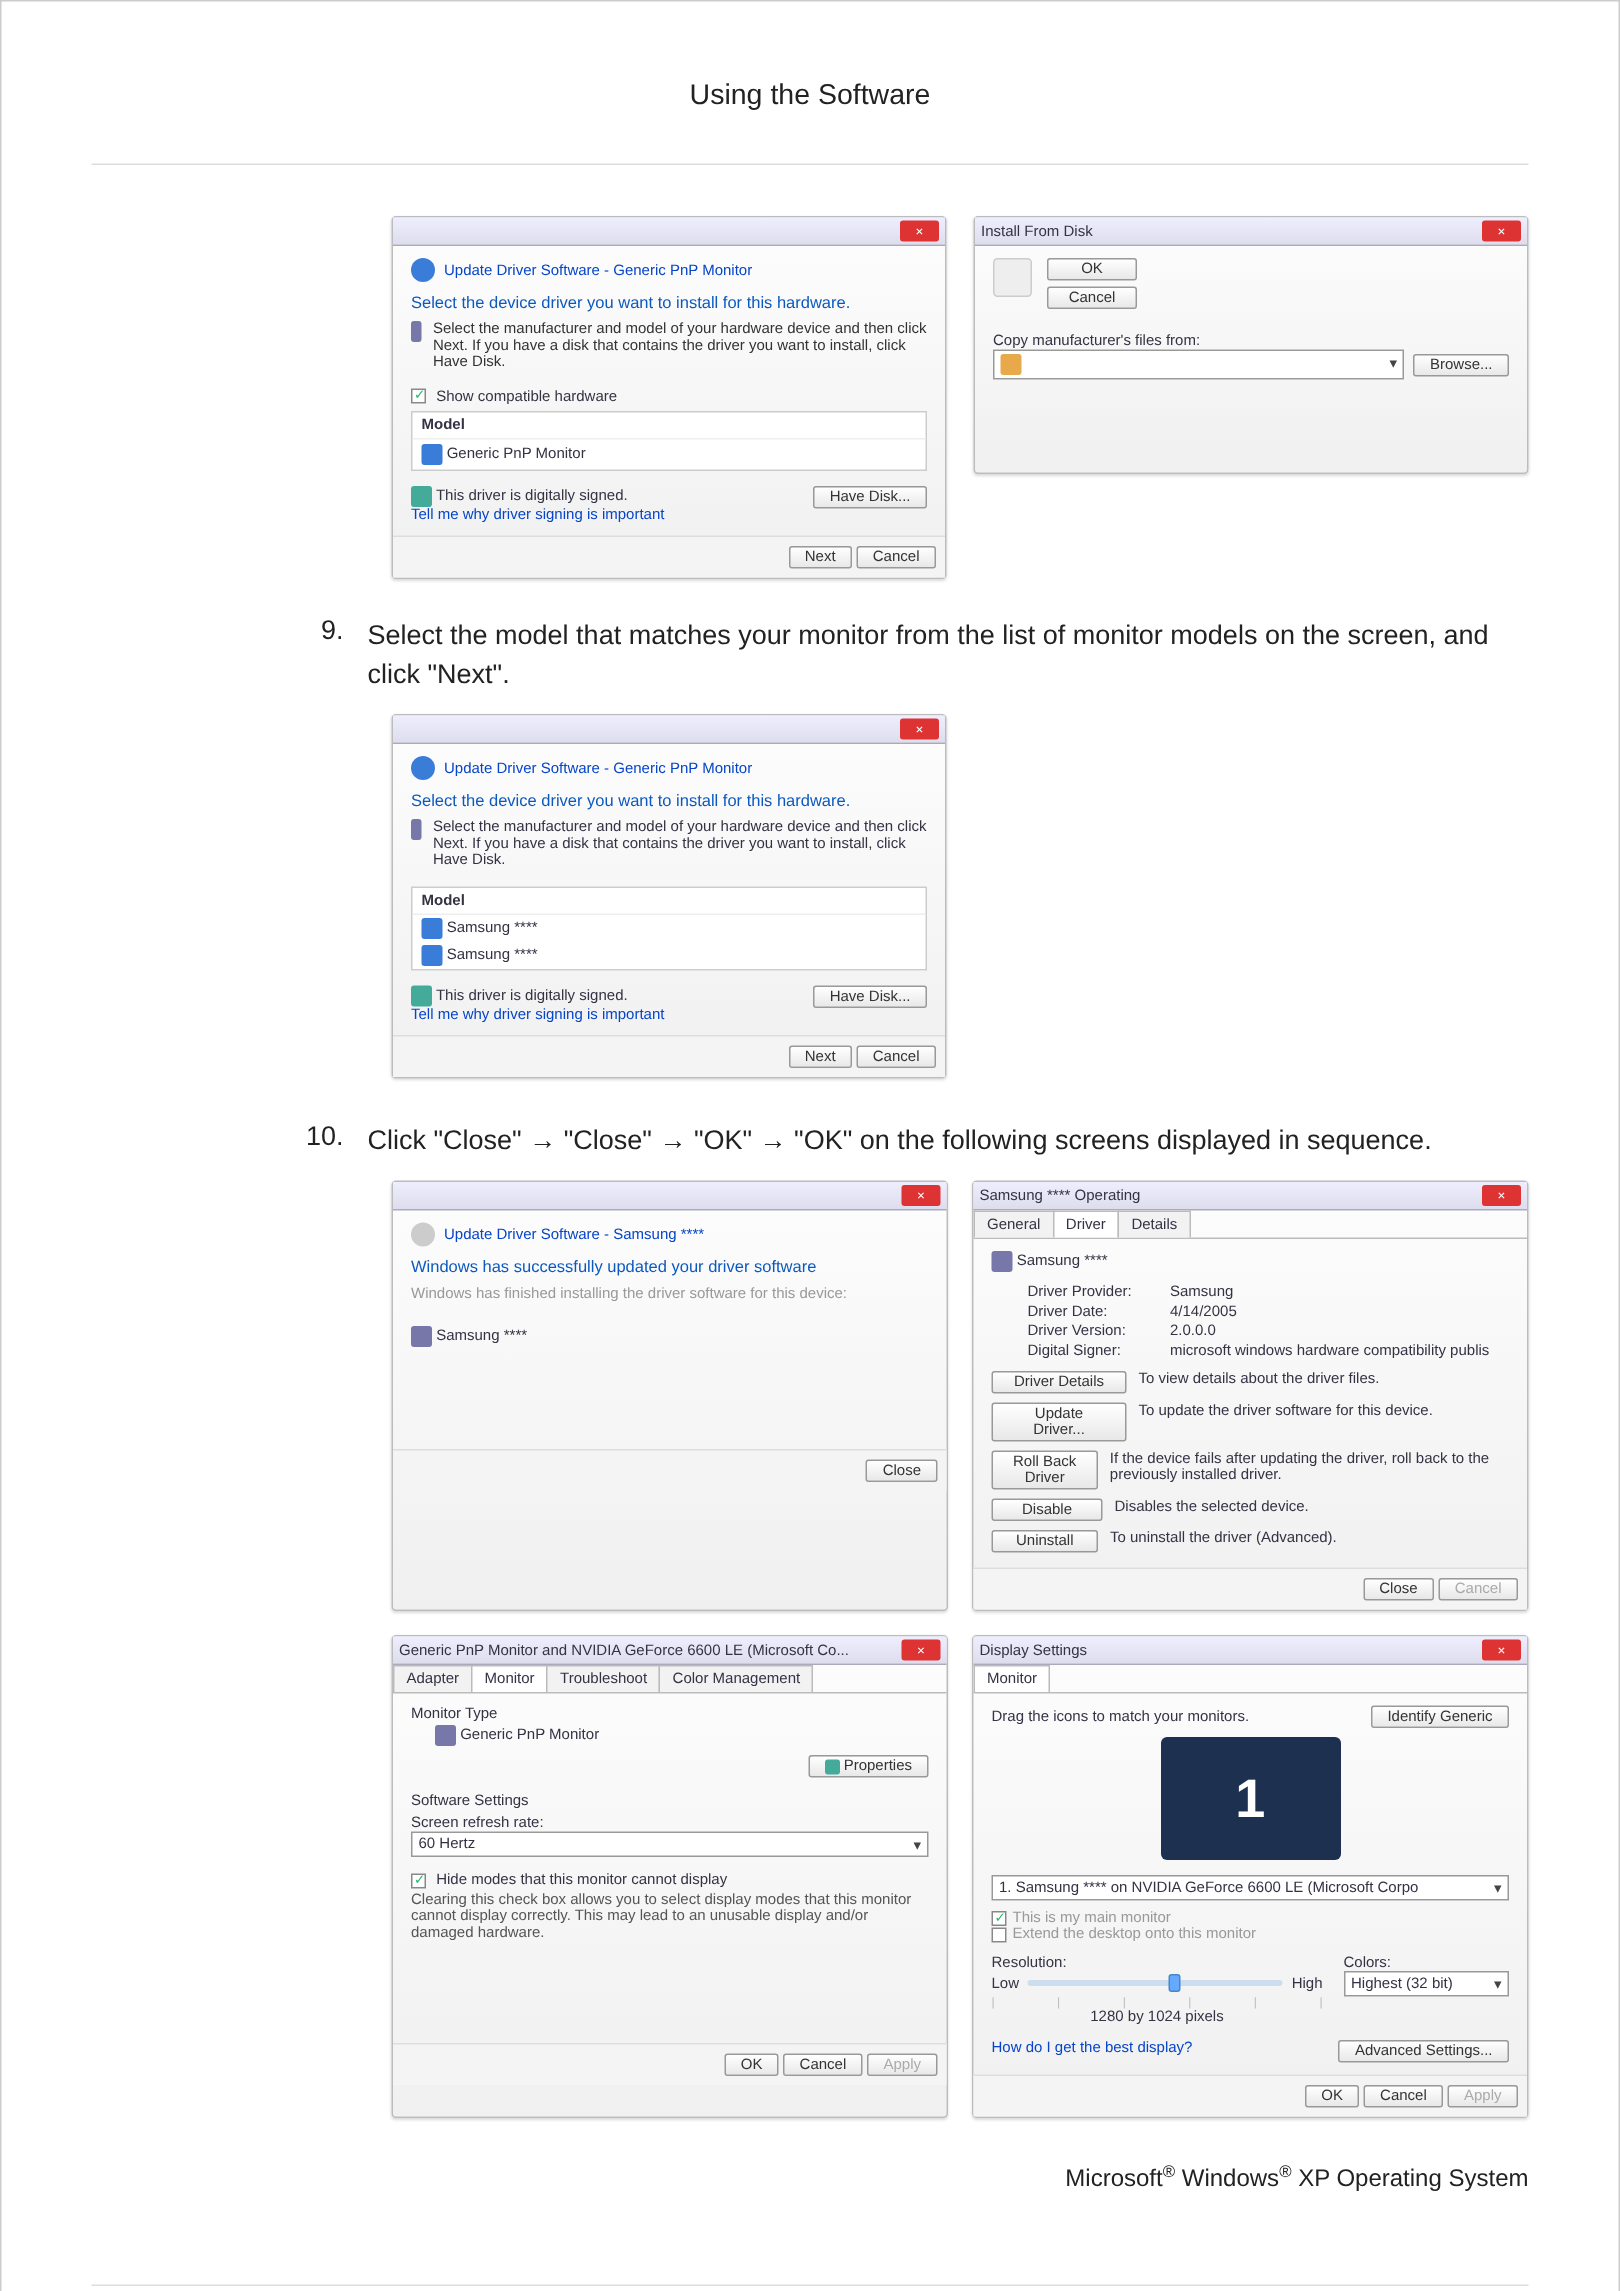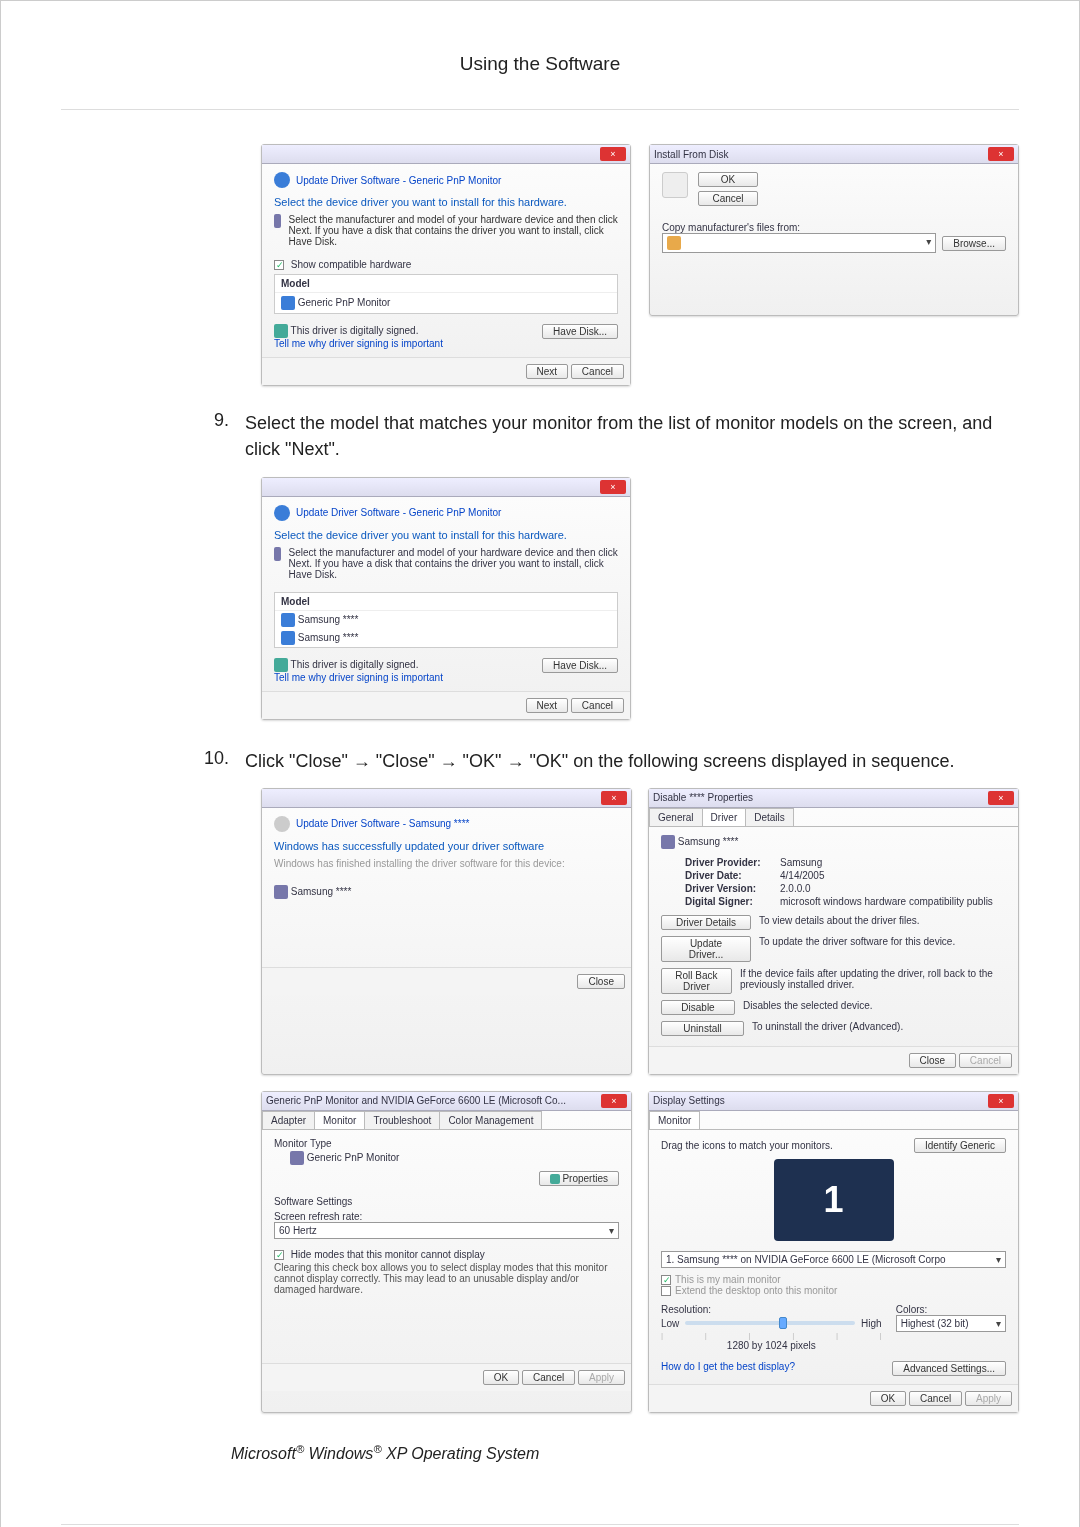--- a/index.html
+++ b/index.html
@@ -70,34 +70,34 @@
 }
 .ticks{display:flex;justify-content:space-between;font-size:8px;color:#bbb;}
 .big-monitor{
   margin:6px auto 10px;width:120px;height:82px;background:#1e3050;color:#fff;border-radius:4px;
   display:flex;align-items:center;justify-content:center;font-size:36px;font-weight:bold;
 }
 .tabs{display:flex;border-bottom:1px solid #bbb;font-size:10px;}
 .tab{padding:3px 8px;border:1px solid #bbb;border-bottom:none;margin-right:-1px;background:#f2f2f2;}
 .tab.active{background:#fff;}
 
-.italic{font-style:italic;}
+.italic{text-align:right;}
 .sup{font-size:70%;vertical-align:super;}
 
 
 .pair{display:flex;gap:18px;margin-left:200px;margin-bottom:24px;}
 .pair .win{flex:1;}
 
 
 .grid2x2{display:grid;grid-template-columns:1fr 1fr;gap:16px;margin-left:200px;}
 .grid2x2 .win{height:auto;}
 
 
 .kv{display:flex;font-size:10px;margin:2px 0;}
-.kv .k{width:95px;font-weight:bold;}
+.kv .k{width:95px;}
 </style>
 </head>
 <body>
 
 <div class="page">
 
   <div class="section-title">Using the Software</div>
   <hr class="rule">
 
   <div class="pair">
@@ -235,21 +235,21 @@
         </div>
         <div style="height:60px"></div>
       </div>
       <div class="btn-row">
         <span class="btn">Close</span>
       </div>
     </div>
 
     <div class="win">
       <div class="titlebar">
-        <span>Disable **** Properties</span>
+        <span>Samsung **** Operating</span>
         <span class="closex">×</span>
       </div>
       <div class="tabs">
         <div class="tab">General</div>
         <div class="tab active">Driver</div>
         <div class="tab">Details</div>
       </div>
       <div class="section">
         <div><span class="ic"></span> <span>Samsung ****</span></div>
         <div style="margin:8px 0 8px 24px">
@@ -280,21 +280,21 @@
           </div>
         <div class="kv" style="margin-top:6px">
             <span class="btn" style="width:90px">Roll Back Driver</span>
             <span style="margin-left:8px">If the device fails after updating the driver, roll back to the previously installed driver.</span>
           </div>
         <div class="kv" style="margin-top:6px">
             <span class="btn" style="width:74px">Disable</span>
             <span style="margin-left:8px">Disables the selected device.</span>
           </div>
         <div class="kv" style="margin-top:6px">
-            <span class="btn" style="width:83px">Uninstall</span>
+            <span class="btn" style="width:71px">Uninstall</span>
             <span style="margin-left:8px">To uninstall the driver (Advanced).</span>
           </div>
       </div>
       <div class="btn-row">
         <span class="btn">Close</span>
         <span class="btn" style="color:#aaa">Cancel</span>
       </div>
     </div>
 
     <div class="win">

